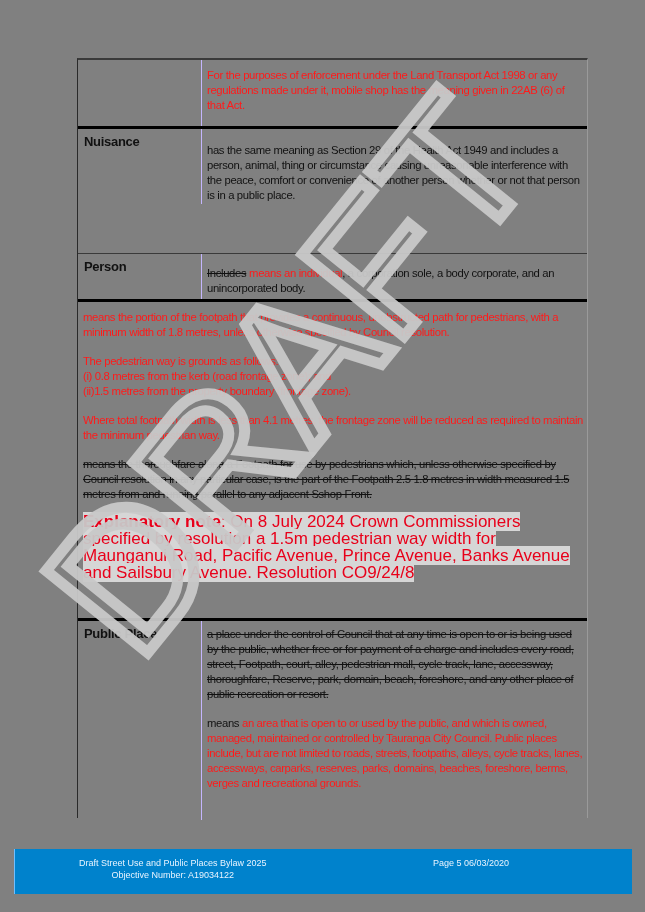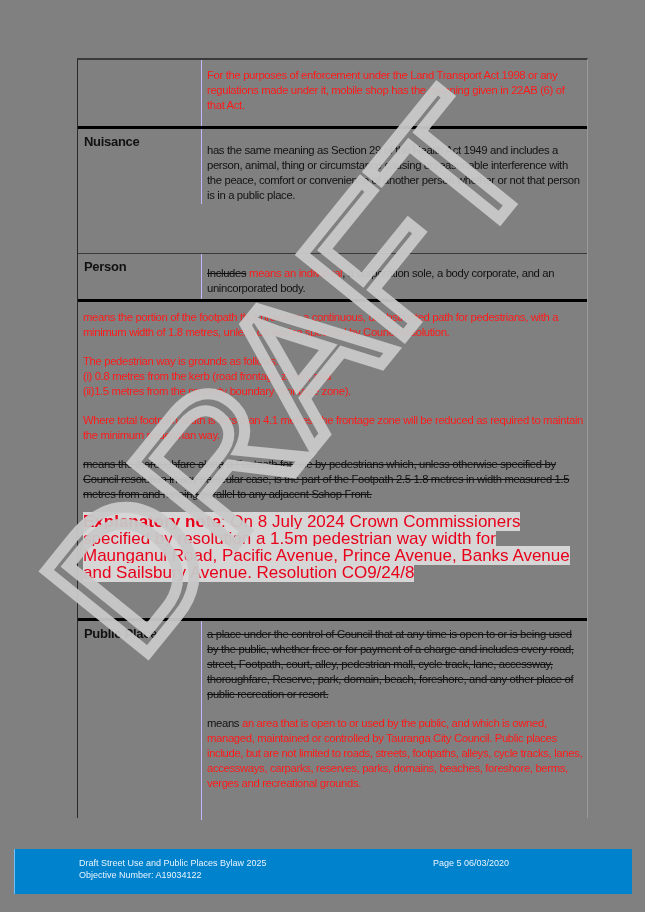--- a/index.html
+++ b/index.html
@@ -66,21 +66,21 @@
     .footer {
       position: absolute;
       left: 14px; top: 849px;
       width: 618px; height: 45px;
       background: #0082cc;
       border-left: 1px solid #6fc0ff;
       color: #e8f4ff;
       font-size: 9px;
       line-height: 12px;
     }
-    .footer-left { position: absolute; left: 64px; top: 8px; }
+    .footer-left { position: absolute; left: 64px; top: 8px; text-align: center; }
     .footer-right { position: absolute; left: 418px; top: 8px; }
 
     .watermark {
       position: absolute;
       left: 0; top: 0;
       width: 645px; height: 912px;
       pointer-events: none;
     }
   </style>
 </head>

